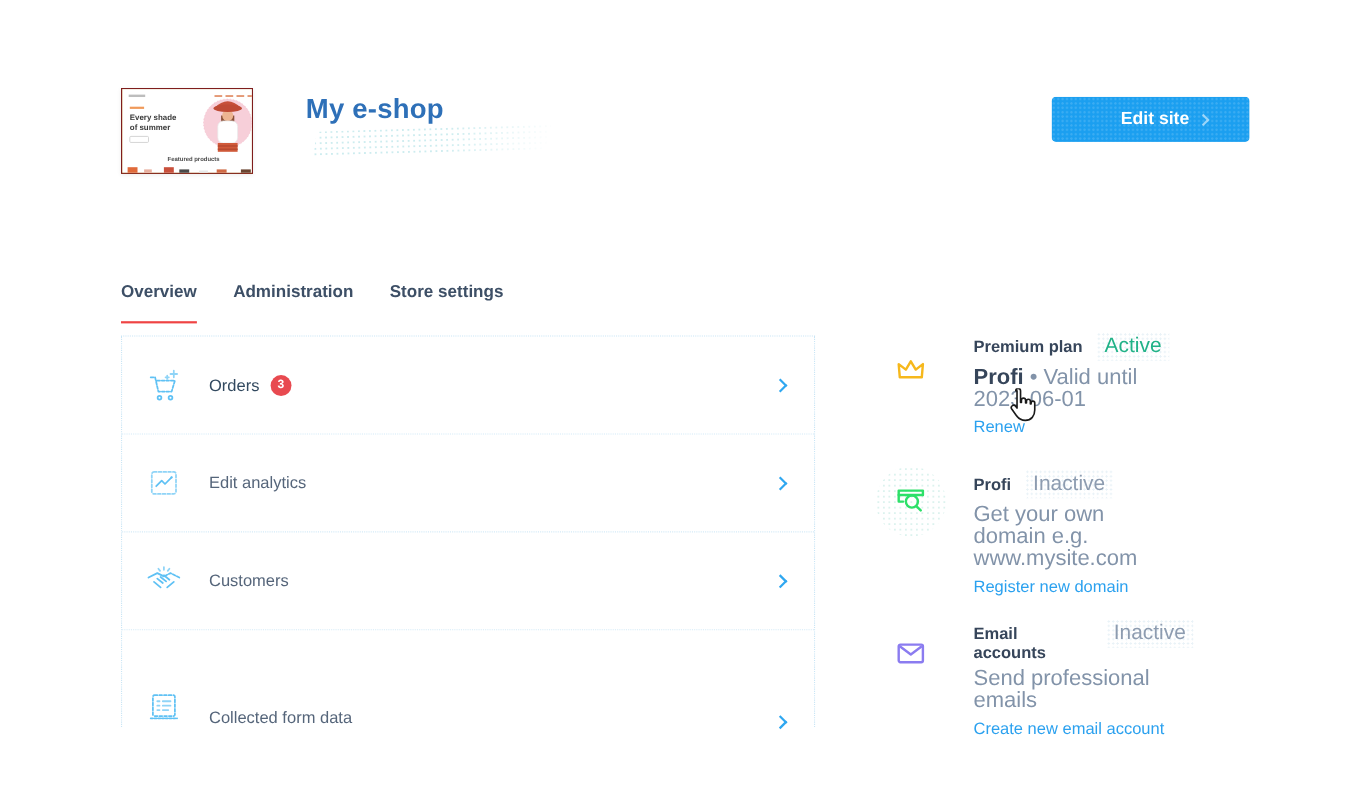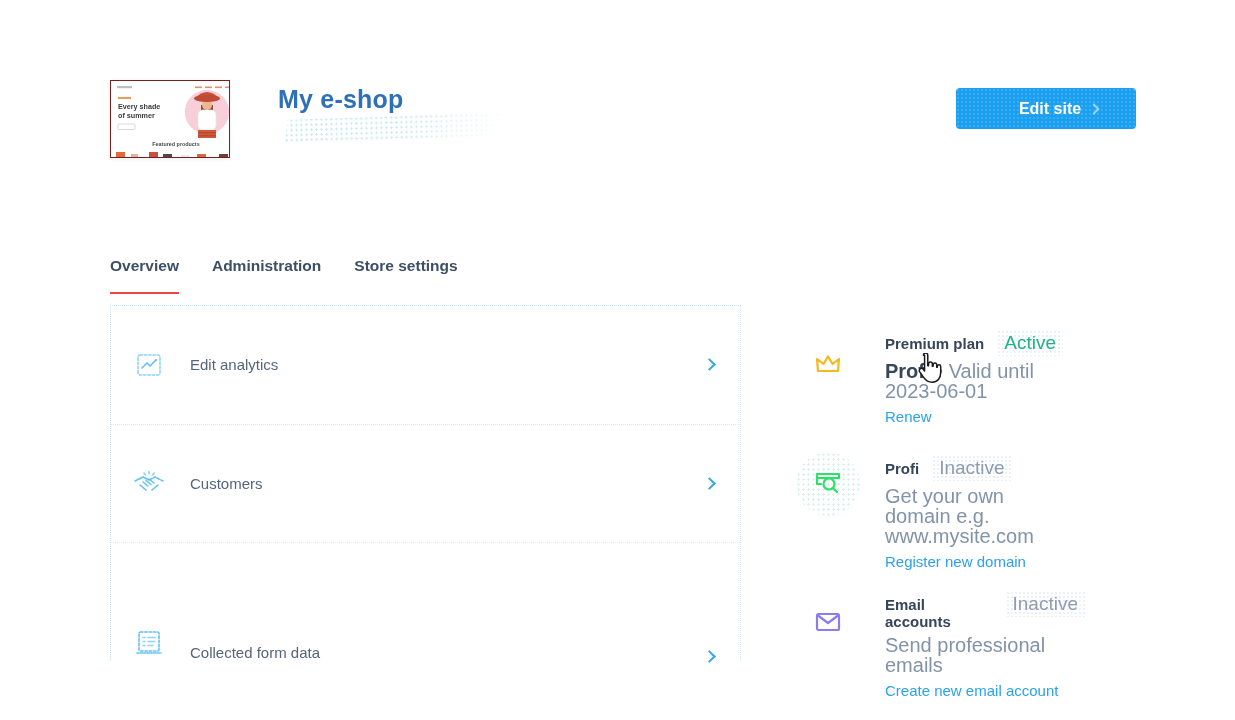--- a/index.html
+++ b/index.html
@@ -43,21 +43,21 @@
   .micon { width:36px; height:36px; flex:0 0 36px; margin-right:23px; }
   .mlabel { font-size:15px; color:#55657a; }
   .mrow.first .mlabel { color:#32495f; }
   .badge { display:inline-flex; align-items:center; justify-content:center;
            min-width:19px; height:19px; border-radius:50%; background:#e84a50;
            color:#fff; font-size:11px; font-weight:700; margin-left:10px; }
   .chev-blue { width:9px; height:9px; border-top:2px solid #2fa7f0;
                border-right:2px solid #2fa7f0; transform:rotate(45deg); margin-left:auto; }
 
   
-  .status-col { position:absolute; left:796px; top:302px; width:340px;margin-top:28px; }
+  .status-col { position:absolute; left:796px; top:302px; width:340px; }
   .card { display:flex; align-items:flex-start; }
   .card .icon-cell { width:64px; flex:0 0 64px; display:flex; justify-content:center; }
   .card .body { margin-left:25px; width:200px; }
   .card-title-row { display:flex; align-items:baseline; }
   .card-title { font-size:15px; font-weight:700; color:#36455a; }
   .status-badge { font-size:19px; margin-left:13px; padding:2px 7px;
                   background-image:radial-gradient(#e9f2f7 1px, transparent 1.1px);
                   background-size:4px 4px; }
   .status-badge.active { color:#21b287; }
   .status-badge.inactive { color:#8d9cb0; }
@@ -121,20 +121,32 @@
 </button>
 
 <nav class="tabs">
   <div class="tab active">Overview</div>
   <div class="tab">Administration</div>
   <div class="tab">Store settings</div>
 </nav>
 
 <section class="panel">
 
+  <div class="mrow first">
+    <svg class="micon" viewBox="0 0 36 36" fill="none" stroke="#5fc1f4" stroke-width="1.6" stroke-linecap="round" stroke-linejoin="round">
+      <path d="M6 11 h4 l3 13 h12 l3 -10 H11" stroke-dasharray="2.5 1.6"></path>
+      <circle cx="14" cy="29.5" r="1.7"></circle>
+      <circle cx="24" cy="29.5" r="1.7"></circle>
+      <path d="M27 5 v6 M24 8 h6" stroke="#8fd4f7"></path>
+      <path d="M21 9.5 v3 M19.5 11 h3" stroke="#8fd4f7"></path>
+    </svg>
+    <span class="mlabel">Orders</span>
+    <span class="badge">3</span>
+    <span class="chev-blue"></span>
+  </div>
 
   <div class="mrow">
     <svg class="micon" viewBox="0 0 36 36" fill="none" stroke="#5fc1f4" stroke-width="1.6" stroke-linecap="round" stroke-linejoin="round">
       <rect x="7" y="8" width="22" height="20" rx="2" stroke-dasharray="2.5 1.8" stroke="#8fd4f7"></rect>
       <path d="M11 21 l5 -5 3 3 6 -6"></path>
       <circle cx="25" cy="13" r="1" fill="#5fc1f4" stroke="none"></circle>
     </svg>
     <span class="mlabel">Edit analytics</span>
     <span class="chev-blue"></span>
   </div>

